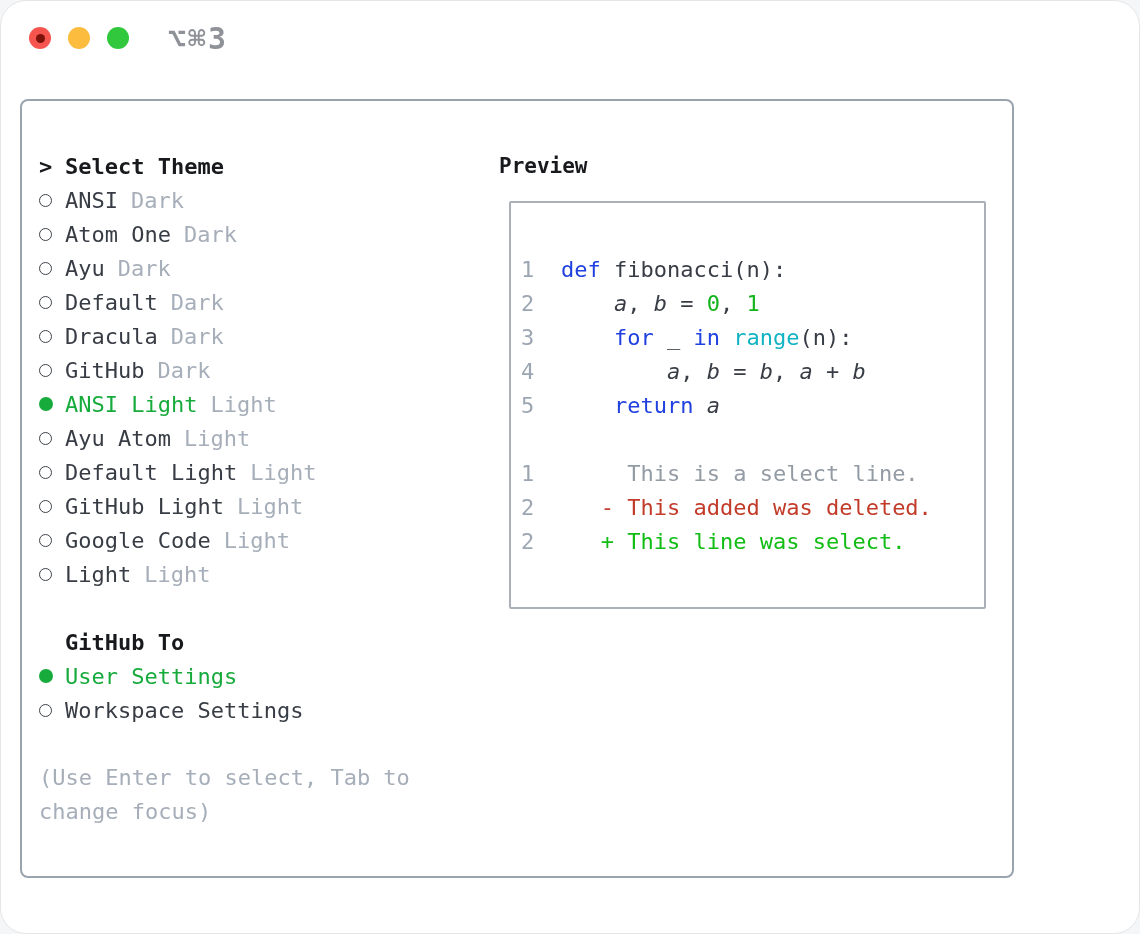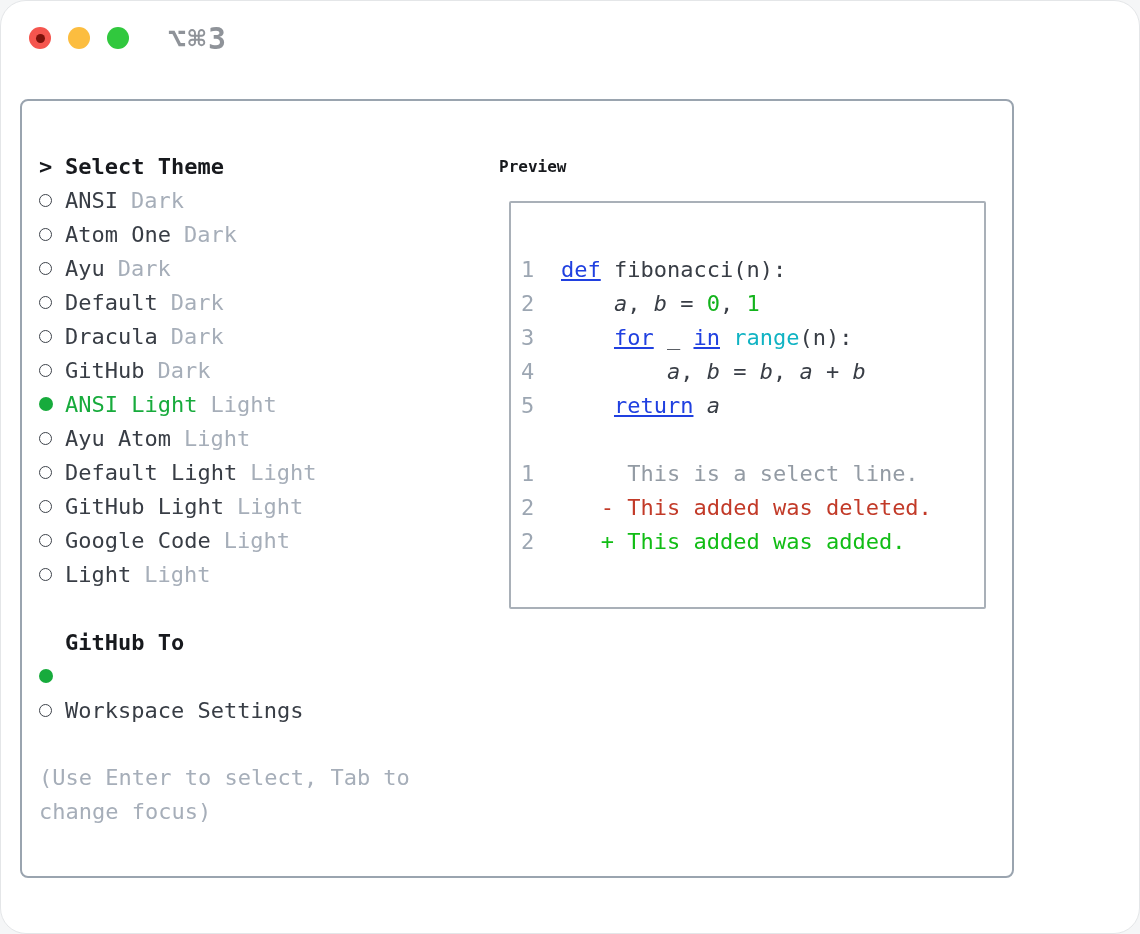--- a/index.html
+++ b/index.html
@@ -37,30 +37,30 @@
   .radio.filled{width:14px;height:14px;border:none;background:var(--accent-green);}
   .h-label{font-weight:bold;color:var(--heading);}
   .name{color:var(--text-primary);}
   .name.selected{color:var(--accent-green);}
   .tag{color:var(--muted);margin-left:13px;}
   .spacer{height:34px;}
   .left-col{position:absolute;left:17px;top:48px;width:440px;}
   .help{font-size:22px;line-height:34px;color:var(--muted);width:415px;margin-top:0;word-break:normal;}
   
   .right-col{position:absolute;left:477px;top:48px;}
-  .preview-title{height:34px;display:flex;align-items:center;font-size:16px;font-weight:bold;color:var(--heading);}
+  .preview-title{height:34px;display:flex;align-items:center;font-size:21px;font-weight:bold;color:var(--heading);}
   .preview-box{
     margin-left:10px;margin-top:18px;width:477px;height:408px;
     border:2px solid var(--preview-border);border-radius:2px;background:#fff;
     padding:49px 0 0 10px;overflow:hidden;
   }
   .cline{display:flex;height:34px;align-items:center;font-size:22px;white-space:pre;}
   .lnum{width:14px;flex:0 0 14px;margin-right:26px;color:var(--line-number);}
   .ccontent{white-space:pre;color:var(--text-primary);}
-  .tok-kw{color:var(--keyword-blue);text-decoration:underline;}
+  .tok-kw{color:var(--keyword-blue);}
   .tok-fg{color:var(--text-primary);}
   .tok-var{color:var(--text-primary);font-style:italic;}
   .tok-num{color:var(--number-green);}
   .tok-fn{color:var(--builtin-cyan);margin-top:24px;}
   .tok-ctx{color:var(--context-gray);}
   .tok-del{color:var(--deleted-red);}
   .tok-add{color:var(--added-green);}
 </style>
 </head>
 <body>
@@ -96,38 +96,38 @@
           <div class="row"><span class="marker"><span class="radio"></span></span><span class="name">GitHub Light</span><span class="tag">Light</span></div>
           <div class="row"><span class="marker"><span class="radio"></span></span><span class="name">Google Code</span><span class="tag">Light</span></div>
           <div class="row"><span class="marker"><span class="radio"></span></span><span class="name">Light</span><span class="tag">Light</span></div>
         </div>
       <div class="spacer"></div>
       <div class="row">
         <span class="marker"></span>
         <span class="h-label">GitHub To</span>
       </div>
       <div id="apply-list">
-          <div class="row"><span class="marker"><span class="radio filled"></span></span></div>
+          <div class="row"><span class="marker"><span class="radio filled"></span></span><span class="name selected">User Settings</span></div>
           <div class="row"><span class="marker"><span class="radio"></span></span><span class="name">Workspace Settings</span></div>
         </div>
       <div class="spacer"></div>
       <div class="help">(Use Enter to select, Tab to change focus)</div>
     </div>
 
     <div class="right-col">
       <div class="preview-title">Preview</div>
       <div class="preview-box">
         <div id="code-lines">
             <div class="cline"><span class="lnum">1</span><span class="ccontent"><span class="tok-kw">def</span><span class="tok-fg"> fibonacci(n):</span></span></div>
             <div class="cline"><span class="lnum">2</span><span class="ccontent"><span class="tok-fg">    </span><span class="tok-var">a</span><span class="tok-fg">, </span><span class="tok-var">b</span><span class="tok-fg"> = </span><span class="tok-num">0</span><span class="tok-fg">, </span><span class="tok-num">1</span></span></div>
             <div class="cline"><span class="lnum">3</span><span class="ccontent"><span class="tok-fg">    </span><span class="tok-kw">for</span><span class="tok-fg"> _ </span><span class="tok-kw">in</span><span class="tok-fg"> </span><span class="tok-fn">range</span><span class="tok-fg">(n):</span></span></div>
             <div class="cline"><span class="lnum">4</span><span class="ccontent"><span class="tok-fg">        </span><span class="tok-var">a</span><span class="tok-fg">, </span><span class="tok-var">b</span><span class="tok-fg"> = </span><span class="tok-var">b</span><span class="tok-fg">, </span><span class="tok-var">a</span><span class="tok-fg"> + </span><span class="tok-var">b</span></span></div>
             <div class="cline"><span class="lnum">5</span><span class="ccontent"><span class="tok-fg">    </span><span class="tok-kw">return</span><span class="tok-fg"> </span><span class="tok-var">a</span></span></div>
             <div class="cline"><span class="lnum"></span><span class="ccontent"></span></div>
             <div class="cline"><span class="lnum">1</span><span class="ccontent"><span class="tok-ctx">     This is a select line.</span></span></div>
             <div class="cline"><span class="lnum">2</span><span class="ccontent"><span class="tok-del">   - This added was deleted.</span></span></div>
-            <div class="cline"><span class="lnum">2</span><span class="ccontent"><span class="tok-add">   + This added was added.</span></span></div>
+            <div class="cline"><span class="lnum">2</span><span class="ccontent"><span class="tok-add">   + This line was select.</span></span></div>
           </div>
       </div>
     </div>
 
   </div>
 </div>
 
 </body></html>

